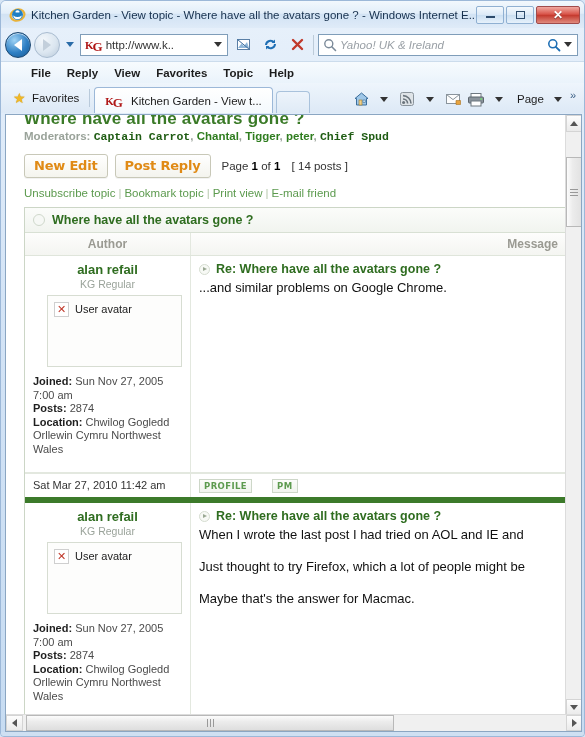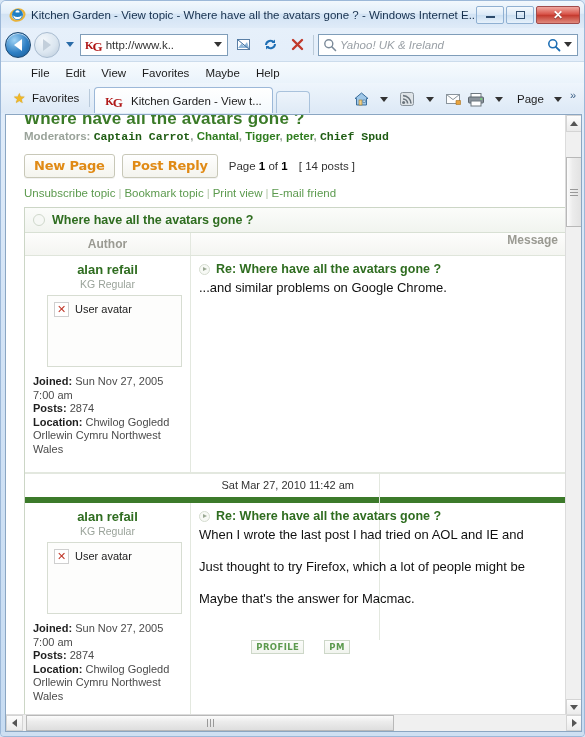--- a/index.html
+++ b/index.html
@@ -124,20 +124,21 @@
   }
   .search-ph { font-size: 11.5px; color:#9aa0a6; font-style: italic; flex:1 1 auto; margin-left:3px; }
 
   
   .menubar {
     height: 22px;
     display: flex; align-items: center;
     padding-left: 22px;
     background: linear-gradient(180deg,#f7fbfe 0%, #eaf3fb 100%);
     border-top: 1px solid #ccdcec;
+    font-weight: bold;
   }
   .menuitem { font-size: 11.5px; color: #1c1c1c; padding: 2px 8px; }
 
   
   .tabbar {
     height: 30px;
     display: flex; align-items: flex-end;
     padding-left: 8px;
     background: linear-gradient(180deg,#eef5fc 0%, #dde9f6 100%);
     position: relative;
@@ -253,21 +254,21 @@
     width: 12px; height: 12px; border-radius: 50%;
     border: 1px solid #cfd8cb; background:#f6f8f5;
     flex: 0 0 auto;
   }
   .topicbar-title { font-size: 12.5px; font-weight:bold; color:#2f6d20; }
 
   .colhead {
     display:flex;
     background: linear-gradient(180deg,#fdfdfc 0%, #f4f5f1 100%);
     border-bottom: 1px solid #dfe5db;
-    height: 23px; align-items:flex-start;
+    height: 23px; align-items:center;
   }
   .colhead .c-author {
     width: 166px; text-align:center;
     font-size: 12px; font-weight: bold; color:#9a9a92;
     border-right: 1px solid #e3e8df;
     line-height: 22px;
   }
   .colhead .c-msg {
     flex: 1 1 auto; text-align: right; padding-right: 10px;
     font-size: 12px; font-weight: bold; color:#9a9a92;
@@ -326,21 +327,20 @@
   }
   .msg-body { font-size: 13px; color:#111; line-height: 17px; white-space: nowrap; }
   .msg-body p { margin: 0 0 15px 0; }
   .msg-body p:last-child { margin-bottom: 0; }
 
   .post-footer {
     display:flex; align-items:center;
     border-top: 1px solid #e3e8df;
     background: #fff;
     height: 24px;
-    flex-direction: column;
   }
   .post-date {
     width: 166px; flex: 0 0 166px;
     font-size: 11px; color:#333;
     padding-left: 8px; line-height: 23px;
     border-right: 1px solid #e3e8df;
   }
   .footer-btns { display:flex; align-items:center; gap:20px; padding-left: 8px; }
   .mini-btn {
     border: 1px solid #cdd7c8;
@@ -495,24 +495,24 @@
         <path d="M8.8 8.8 L12.5 12.5" stroke="#1f6fb4" stroke-width="1.8" stroke-linecap="round"></path>
       </svg>
       <span class="addr-caret">
         <span class="caret-d black"></span>
       </span>
     </span>
   </div>
 
   <div class="menubar">
     <span class="menuitem">File</span>
-    <span class="menuitem">Edit</span>
+    <span class="menuitem">Reply</span>
     <span class="menuitem">View</span>
     <span class="menuitem">Favorites</span>
-    <span class="menuitem">Maybe</span>
+    <span class="menuitem">Topic</span>
     <span class="menuitem">Help</span>
   </div>
 
   <div class="tabbar">
     <span class="fav-btn">
       <span class="star">★</span>
       <span>Favorites</span>
     </span>
     <span class="fav-sep"></span>
     <span class="tab">
@@ -579,21 +579,21 @@
         <div class="moderators">
           <span>Moderators:</span>
           <span class="mod-dark">Captain Carrot</span><span>,</span>
           <span class="mod-dim">Chantal</span><span>,</span>
           <span class="mod-dim">Tigger</span><span>,</span>
           <span class="mod-dim">peter</span><span>,</span>
           <span class="mod-dark">Chief Spud</span>
         </div>
 
         <div class="btnrow">
-          <span class="forum-btn">New Page</span>
+          <span class="forum-btn">New Edit</span>
           <span class="forum-btn">Post Reply</span>
           <span class="pageinfo">
             <span>Page</span>
             <b>1</b>
             <span>of</span>
             <b>1</b>
             <span class="posts">[ 14 posts ]</span>
           </span>
         </div>
 

